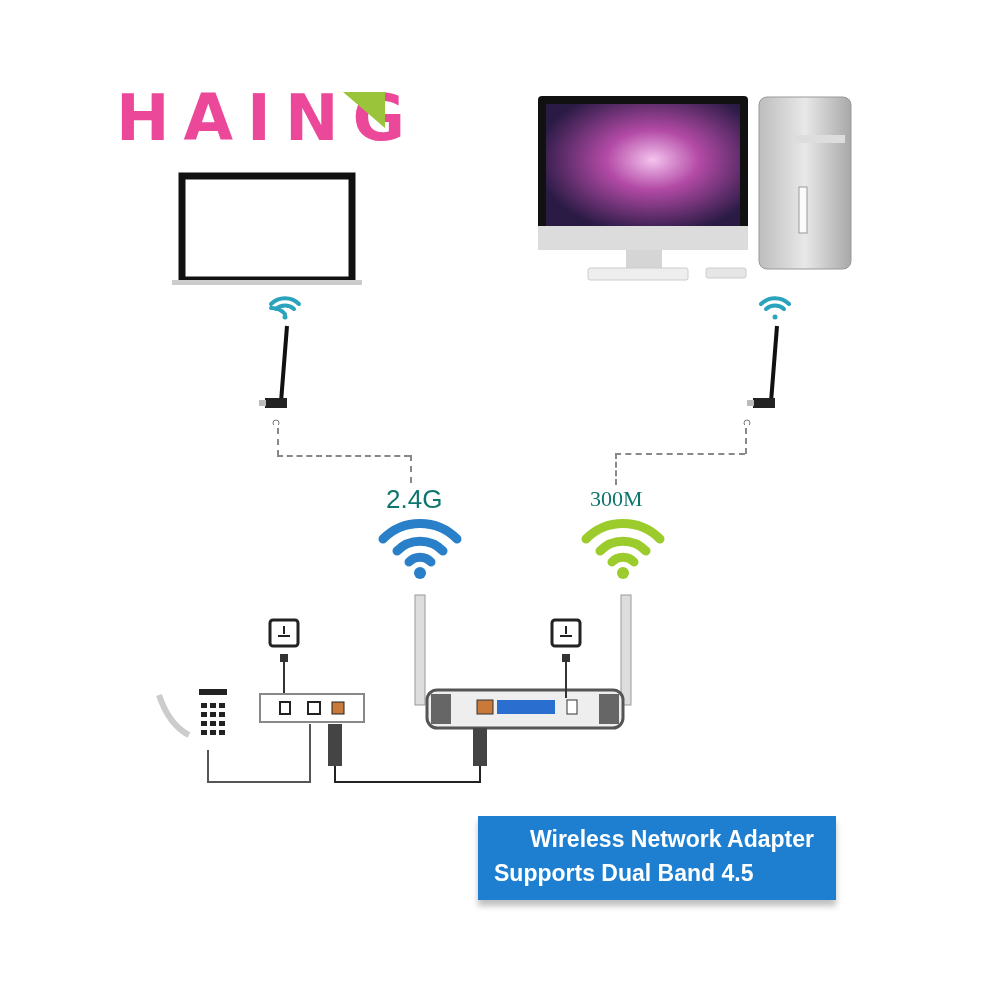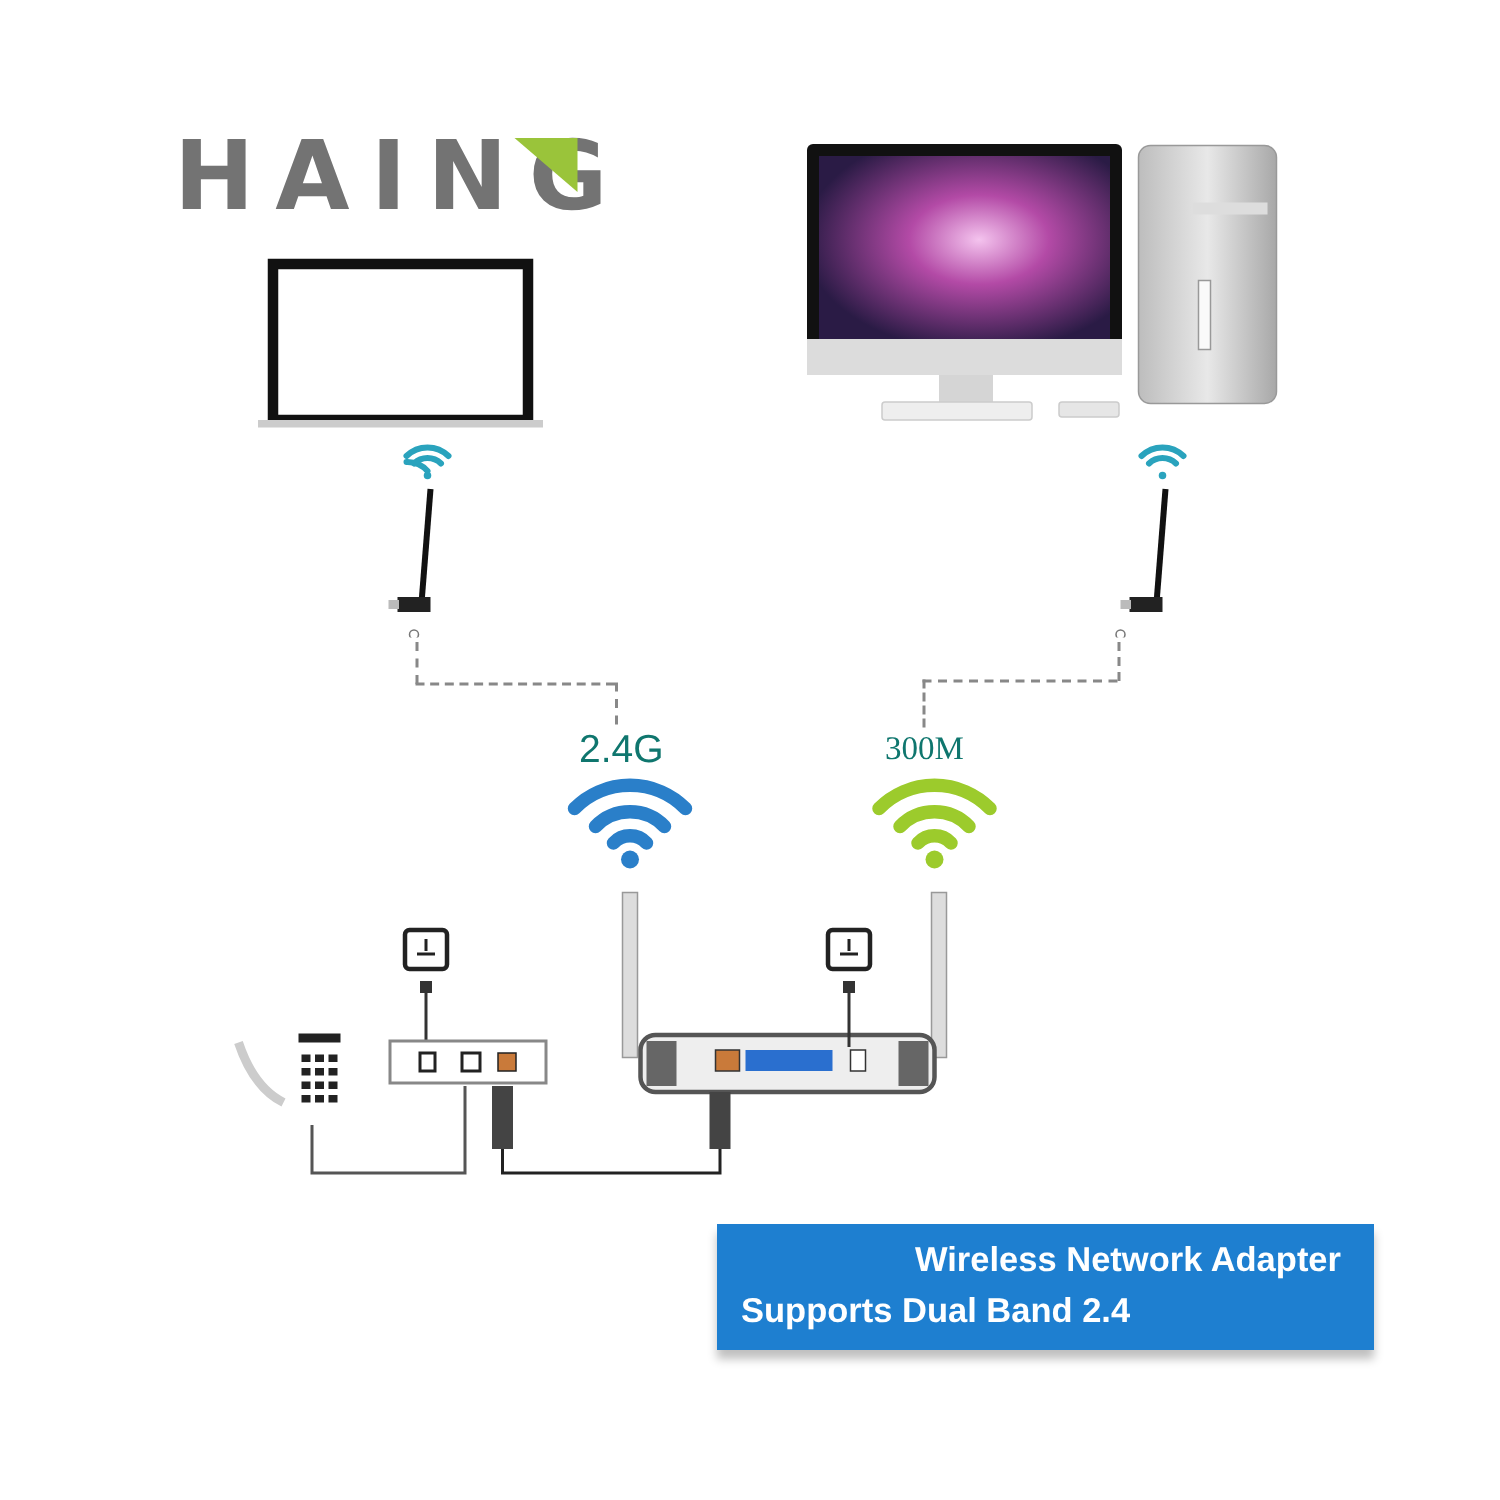--- a/index.html
+++ b/index.html
@@ -1,22 +1,22 @@
 <!DOCTYPE html>
 <html><head>
 <meta charset="utf-8">
 <style>
   html, body { margin:0; padding:0; background:#ffffff; }
   body { width:1000px; height:1000px; position:relative; overflow:hidden; font-family:"Liberation Sans", sans-serif; }
   .abs { position:absolute; }
-  .logo { left:116px; top:86px; font-family:"DejaVu Sans", sans-serif; font-size:64px; font-weight:bold; letter-spacing:14px; color:#737373; line-height:1; }
+  .logo { left:116px; top:86px; font-family:"DejaVu Sans", sans-serif; font-size:64px; font-weight:bold; letter-spacing:14px; color:#ec4899; line-height:1; }
   .logo .accent { position:absolute; left:227px; top:6px; width:0; height:0; border-top:36px solid #9ac43a; border-left:42px solid transparent; }
   .band-label { font-size:26px; color:#0f766e; font-family:"Liberation Sans", sans-serif; }
   .band-label.serif { font-family:"Liberation Serif", serif; }
-  .banner { left:478px; top:816px; width:438px; height:84px; background:#1e7fd0; box-shadow:0 6px 6px rgba(0,0,0,0.25); }
+  .banner { left:478px; top:816px; width:358px; height:84px; background:#1e7fd0; box-shadow:0 6px 6px rgba(0,0,0,0.25); }
   .banner .l1 { position:absolute; right:22px; top:10px; color:#fff; font-size:23px; font-weight:bold; }
   .banner .l2 { position:absolute; left:16px; top:44px; color:#fff; font-size:23px; font-weight:bold; }
   .dash { position:absolute; border-color:#888; border-style:dashed; border-width:0; }
 </style>
 </head>
 <body>
 
 <div class="abs logo">
   <span>HAING</span>
   <span class="accent"></span>
@@ -160,14 +160,14 @@
 
 <svg class="abs" style="left:200px;top:720px" width="300" height="70">
   <polyline points="8,30 8,62 110,62 110,4" fill="none" stroke="#555" stroke-width="2"></polyline>
   <rect x="128" y="4" width="14" height="42" fill="#444"></rect>
   <polyline points="135,46 135,62 280,62 280,40" fill="none" stroke="#222" stroke-width="2"></polyline>
   <rect x="273" y="8" width="14" height="38" fill="#444"></rect>
 </svg>
 
 <div class="abs banner">
   <div class="l1">Wireless Network Adapter</div>
-  <div class="l2">Supports Dual Band 2.4</div>
+  <div class="l2">Supports Dual Band 4.5</div>
 </div>
 
 </body></html>

